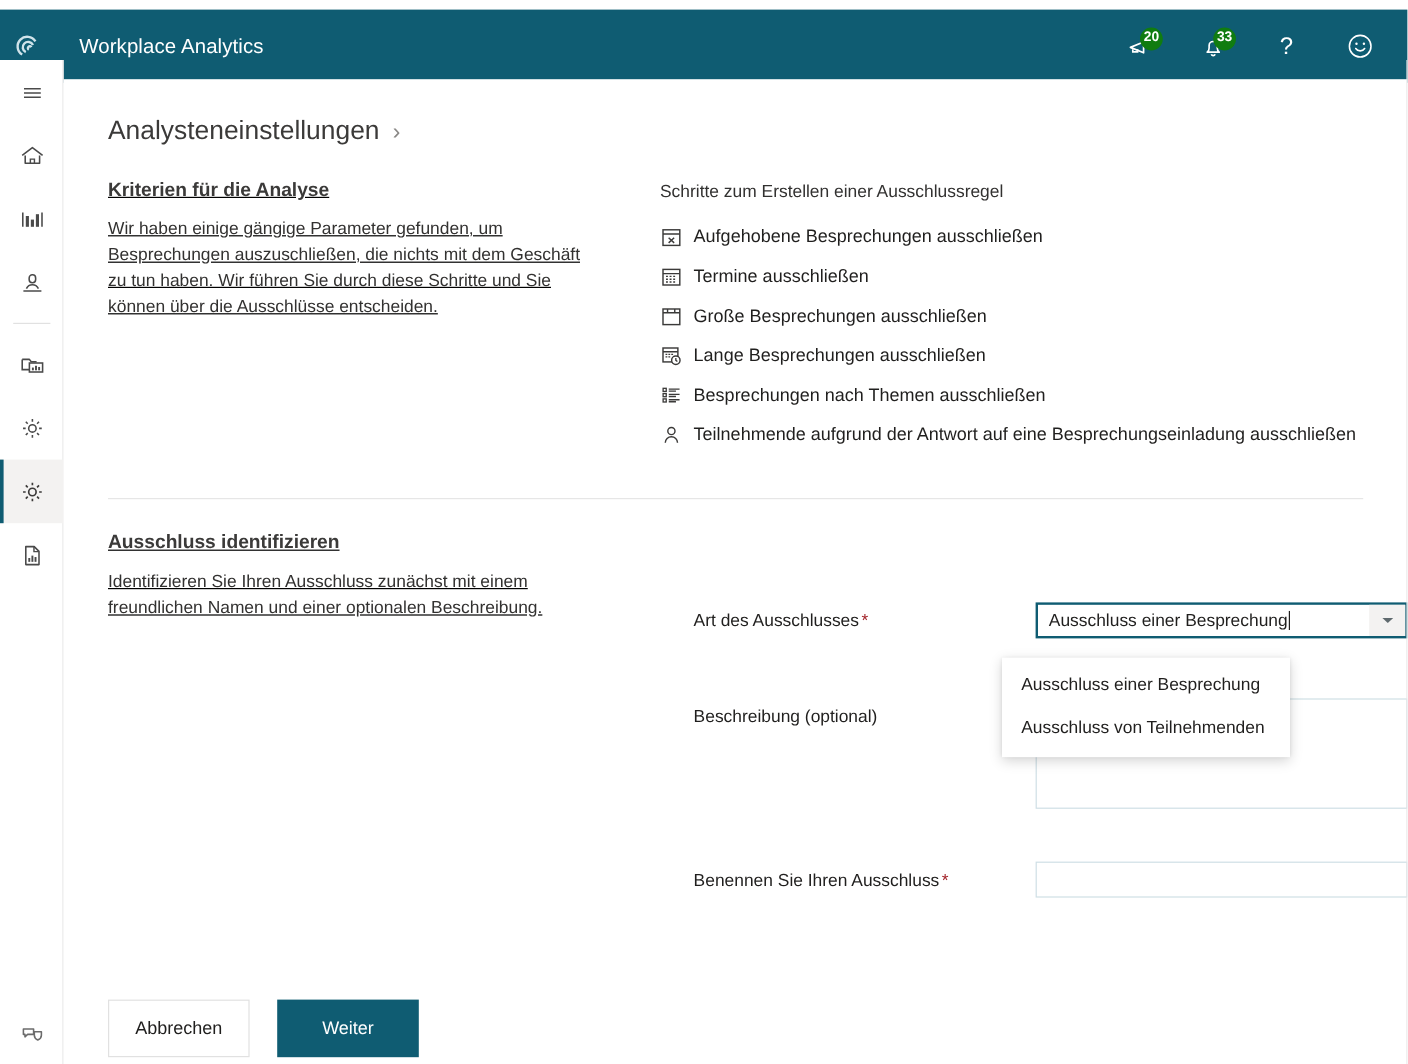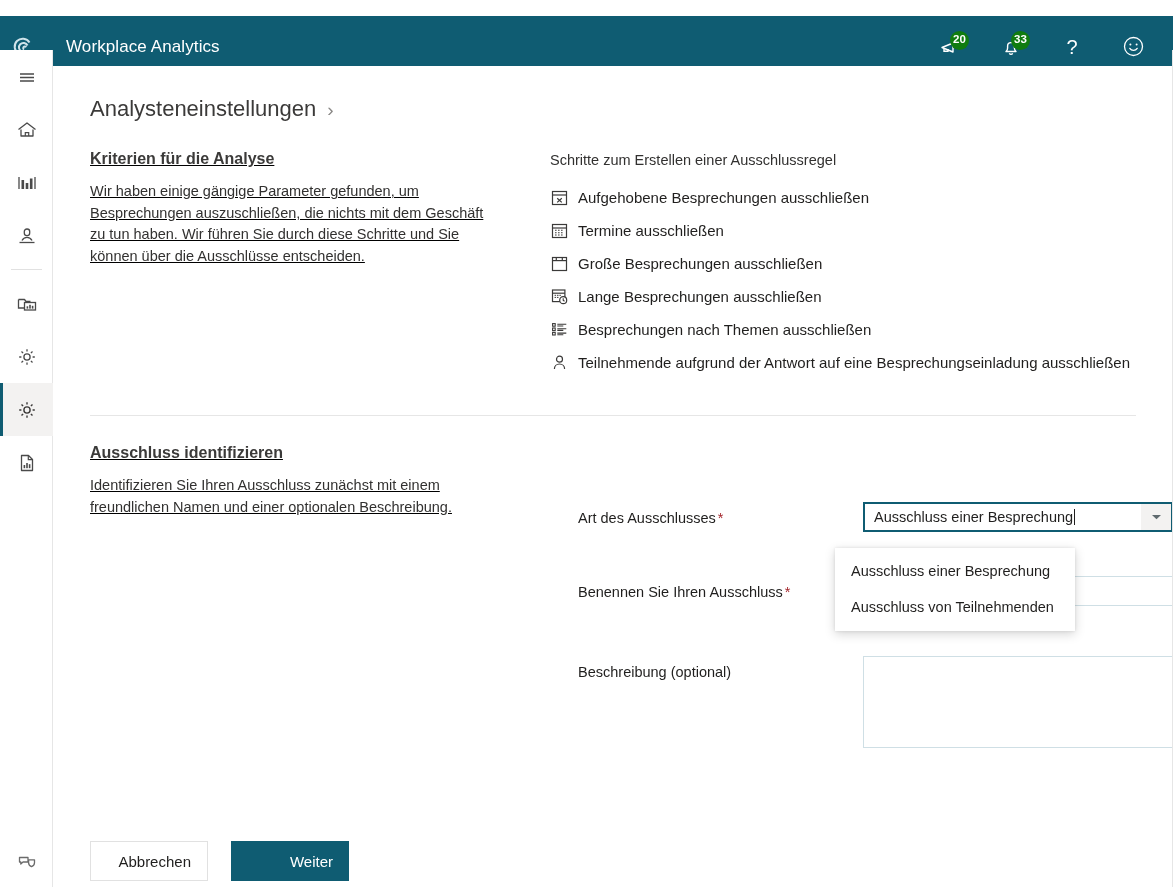--- a/index.html
+++ b/index.html
@@ -14,21 +14,21 @@
   #app {
     position: relative;
     width: 1173px;
     height: 887px;
     background: #ffffff;
   }
 
   
   .topbar {
     position: absolute;
-    left: 0; top: 16px;
+    left: 0; top: 8px;
     width: 1173px; height: 61px;
     background: #0f5c72;
     display: flex;
     align-items: center;
   }
   .brand-logo {
     width: 50px; height: 50px;
     display: flex; align-items: center; justify-content: center;
     flex: 0 0 50px;
   }
@@ -277,28 +277,27 @@
   }
 
   
   .footer {
     position: absolute;
     left: 37px; bottom: 22px;
     display: flex;
     gap: 23px;
   }
   .btn {
-    height: 40px;
+    height: 48px;
     min-width: 118px;
     font-family: "Liberation Sans", sans-serif;
     font-size: 15px;
     cursor: pointer;
     border: none;
     padding: 0 16px;
-    text-align: right;
   }
   .btn-secondary {
     background: #ffffff;
     border: 1px solid #e1e1e1;
     color: #201f1e;
   }
   .btn-primary {
     background: #0f5c72;
     color: #ffffff;
   }
@@ -546,32 +545,32 @@
         <div class="combo">
           <div class="combo-value"><span>Ausschluss einer Besprechung</span><span class="caret"></span></div>
           <div class="combo-btn">
             <svg width="11" height="8" viewBox="0 0 11 8" aria-hidden="true">
               <path d="M1 2l4.5 4.2L10 2z" fill="#5f6a6e"></path>
             </svg>
           </div>
         </div>
       </div>
 
+      <div class="field-row" style="margin-top:50px;">
+        <div class="field-label">Beschreibung (optional)</div>
+        <textarea class="text-area" placeholder="" style=""></textarea>
+      </div>
+
       <div class="field-row" style="margin-top:44px;">
         <div class="field-label">
           <span>Benennen Sie Ihren Ausschluss</span><span class="req">*</span>
         </div>
         <input class="text-input" type="text" value="" placeholder="" style="">
       </div>
 
-      <div class="field-row" style="margin-top:50px;">
-        <div class="field-label">Beschreibung (optional)</div>
-        <textarea class="text-area" placeholder="" style=""></textarea>
-      </div>
-
       <div class="dropdown" style="top:46px;">
         <div class="dd-item">Ausschluss einer Besprechung</div>
         <div class="dd-item">Ausschluss von Teilnehmenden</div>
       </div>
     </div>
 
     <div class="footer">
       <button class="btn btn-secondary">Abbrechen</button>
       <button class="btn btn-primary">Weiter</button>
     </div>

